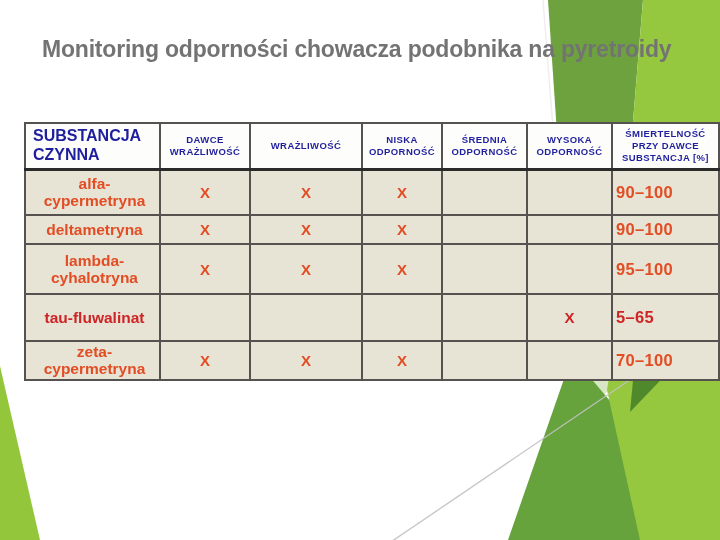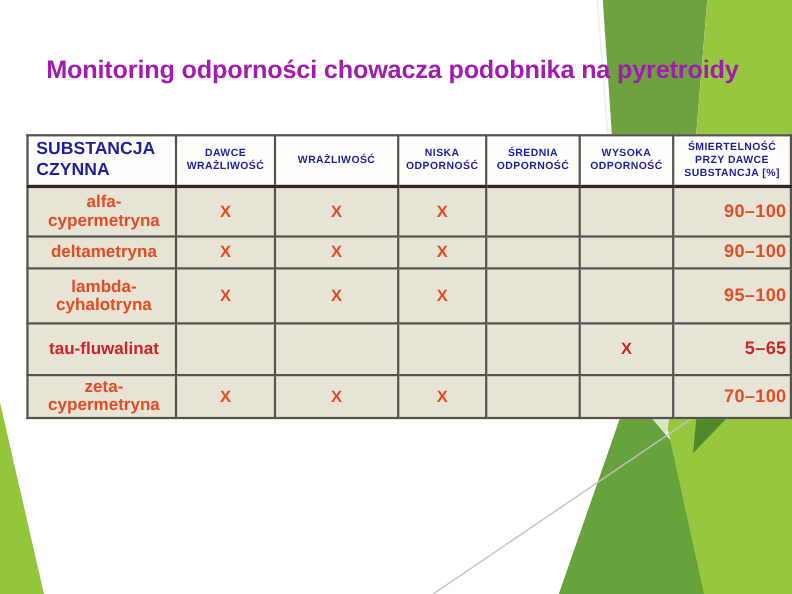--- a/index.html
+++ b/index.html
@@ -4,22 +4,22 @@
 <style>
   html,body{margin:0;padding:0;}
   body{
     width:720px;height:540px;position:relative;overflow:hidden;
     background:#ffffff;
     font-family:"Liberation Sans", sans-serif;
   }
   .bg-svg{position:absolute;top:0;left:0;width:720px;height:540px;z-index:0;}
 
   .slide-title{
-    position:absolute;left:42px;top:50px;width:660px;z-index:2;
-    font-size:23px;font-weight:bold;color:#a21caf;letter-spacing:-0.2px;
+    position:absolute;left:42px;top:36px;width:660px;z-index:2;
+    font-size:23px;font-weight:bold;color:#737373;letter-spacing:-0.2px;
     white-space:nowrap;
   }
 
   .res-table{
     position:absolute;left:24px;top:122px;width:694px;z-index:3;
     border-collapse:collapse;table-layout:fixed;
     border:2px solid #454545;
     background:#e7e3d5;
   }
   .res-table td,.res-table th{
@@ -43,21 +43,21 @@
   }
 
   .data-row .label-cell{
     font-size:15.5px;font-weight:bold;text-align:center;
     padding-left:7px;line-height:1.12;
   }
   .data-row .mark-cell{
     font-size:15px;font-weight:bold;text-align:center;
   }
   .data-row .value-cell{
-    font-size:16.5px;font-weight:bold;text-align:right;letter-spacing:0.3px;margin-top:36px;
+    font-size:16.5px;font-weight:bold;text-align:left;letter-spacing:0.3px;margin-top:36px;
   }
   .tone-orange .label-cell,.tone-orange .mark-cell,.tone-orange .value-cell{color:#e24d24;}
   .tone-red .label-cell,.tone-red .mark-cell,.tone-red .value-cell{color:#ce2426;}
 
   .row-h-0{height:46px}.row-h-1{height:29px}.row-h-2{height:50px}
   .row-h-3{height:47px}.row-h-4{height:34px}
 </style>
 </head>
 <body>
 

